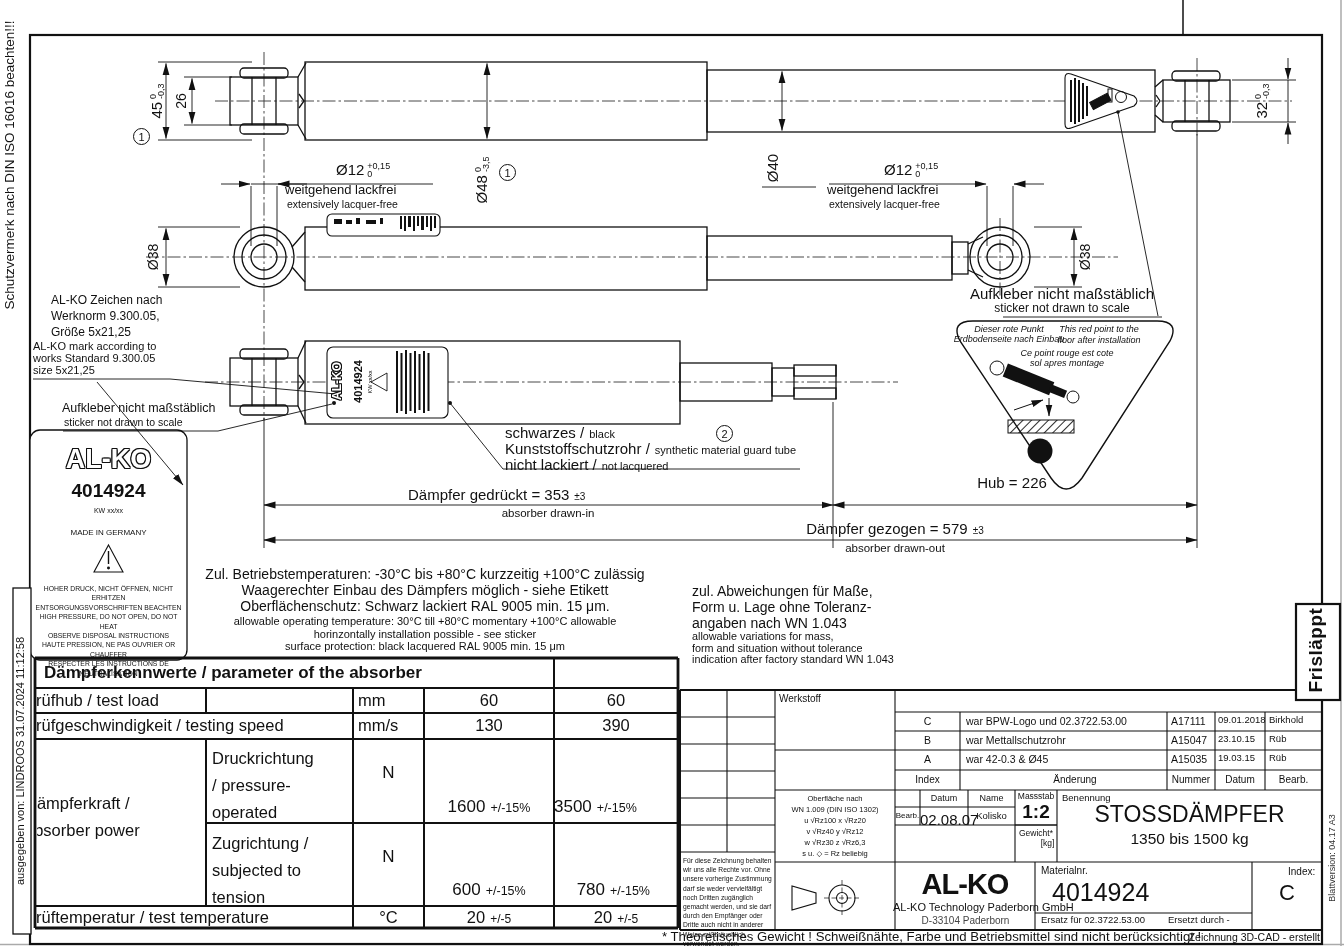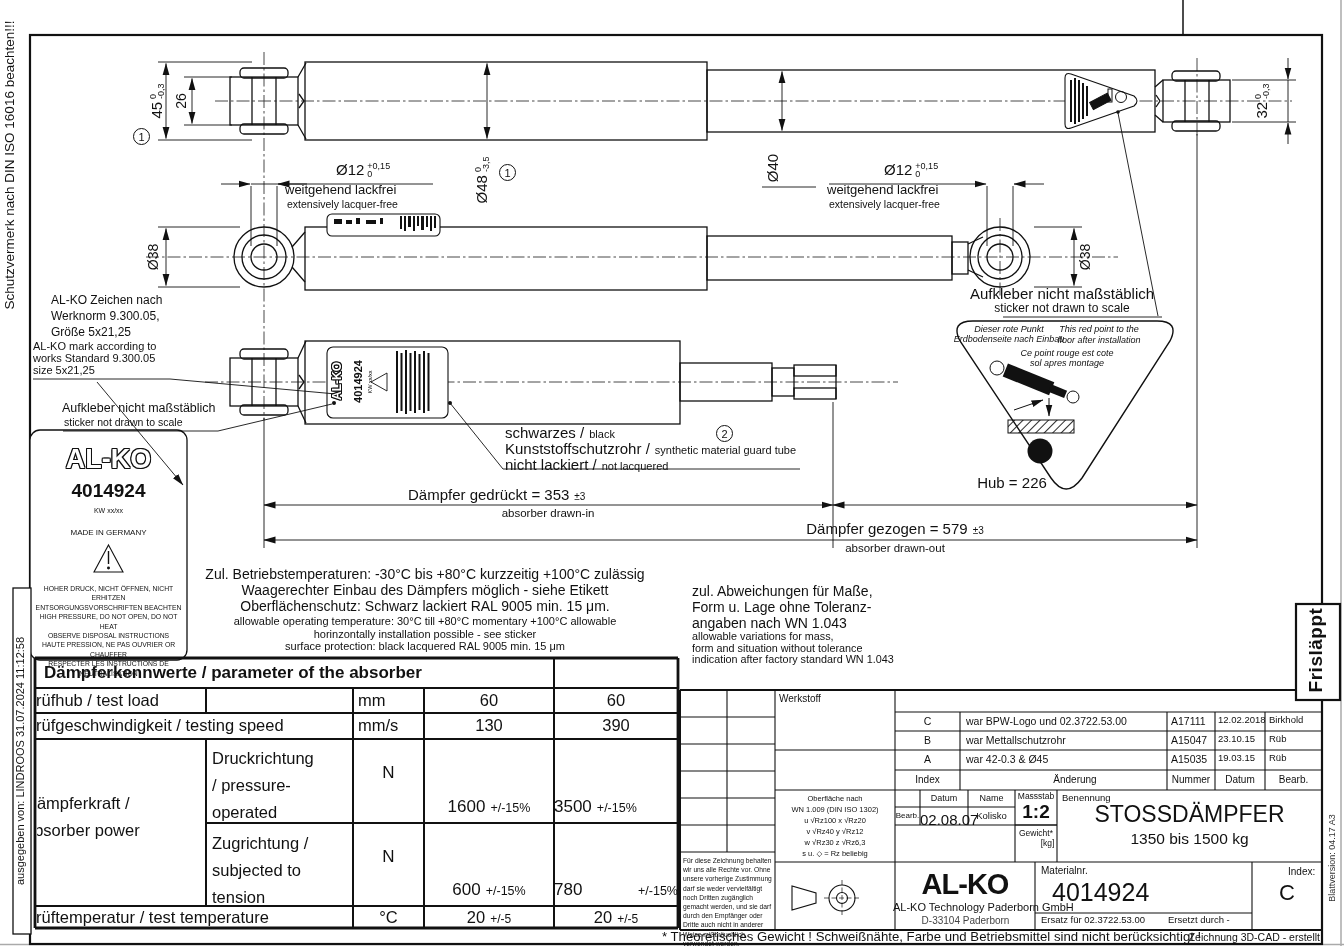--- a/index.html
+++ b/index.html
@@ -382,31 +382,31 @@
 / pressure-
 operated</div>
 <div class="t c" style="left:353px;top:763px;width:71px;font-size:17px">N</div>
 <div class="t c base" style="left:424px;top:797px;width:130px;justify-content:center"><span style="font-size:17px">1600</span><span style="font-size:12.5px">+/-15%</span></div>
 <div class="t c base" style="left:554px;top:797px;width:124px;justify-content:flex-start"><span style="font-size:17px">3500</span><span style="font-size:12.5px">+/-15%</span></div>
 <div class="t pre" style="left:212px;top:830px;width:140px;font-size:16.5px;line-height:27px">Zugrichtung /
 subjected to
 tension</div>
 <div class="t c" style="left:353px;top:847px;width:71px;font-size:17px">N</div>
 <div class="t c base" style="left:424px;top:880px;width:130px;justify-content:center"><span style="font-size:17px">600</span><span style="font-size:12.5px">+/-15%</span></div>
-<div class="t c base" style="left:554px;top:880px;width:124px;justify-content:space-between"><span style="font-size:17px">780</span><span style="font-size:12.5px">+/-15%</span></div>
+<div class="t c base" style="left:526px;top:880px;width:124px;justify-content:flex-end"><span style="font-size:17px">780</span><span style="font-size:12.5px">+/-15%</span></div>
 <div class="t clip" style="left:37px;top:908px;width:312px;font-size:16.5px"><span>Prüftemperatur / test temperature</span></div>
 <div class="t c" style="left:353px;top:908px;width:71px;font-size:16.5px">°C</div>
 <div class="t c base" style="left:424px;top:908px;width:130px;justify-content:center"><span style="font-size:16.5px">20</span><span style="font-size:12px">+/-5</span></div>
 <div class="t c base" style="left:554px;top:908px;width:124px;justify-content:center"><span style="font-size:16.5px">20</span><span style="font-size:12px">+/-5</span></div>
 
 <div class="t" style="left:779px;top:693px;font-size:10px">Werkstoff</div>
 <div class="t c" style="left:895px;top:715px;width:65px;font-size:10.5px">C</div>
 <div class="t" style="left:966px;top:715px;font-size:10.5px">war BPW-Logo und 02.3722.53.00</div>
 <div class="t" style="left:1171px;top:715px;font-size:10.5px">A17111</div>
-<div class="t" style="left:1218px;top:715px;font-size:9.5px">12.02.2018</div>
+<div class="t" style="left:1218px;top:715px;font-size:9.5px">09.01.2018</div>
 <div class="t" style="left:1269px;top:715px;font-size:9.5px">Birkhold</div>
 <div class="t c" style="left:895px;top:734px;width:65px;font-size:10.5px">B</div>
 <div class="t" style="left:966px;top:734px;font-size:10.5px">war Mettallschutzrohr</div>
 <div class="t" style="left:1171px;top:734px;font-size:10.5px">A15047</div>
 <div class="t" style="left:1218px;top:734px;font-size:9.5px">23.10.15</div>
 <div class="t" style="left:1269px;top:734px;font-size:9.5px">Rüb</div>
 <div class="t c" style="left:895px;top:753px;width:65px;font-size:10.5px">A</div>
 <div class="t" style="left:966px;top:753px;font-size:10.5px">war 42-0.3 &amp; Ø45</div>
 <div class="t" style="left:1171px;top:753px;font-size:10.5px">A15035</div>
 <div class="t" style="left:1218px;top:753px;font-size:9.5px">19.03.15</div>

